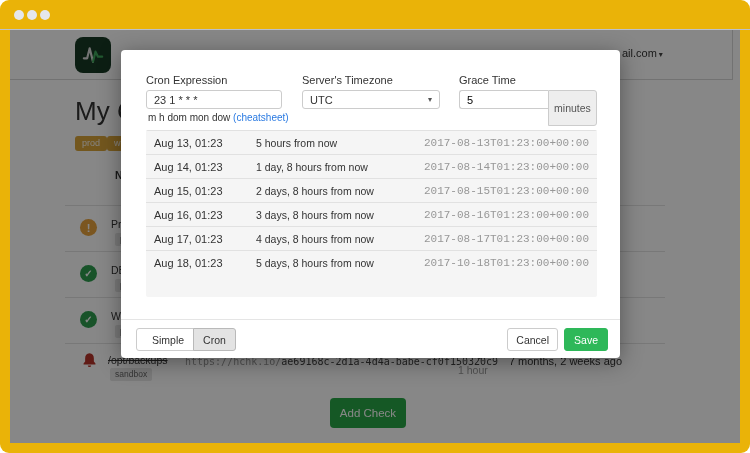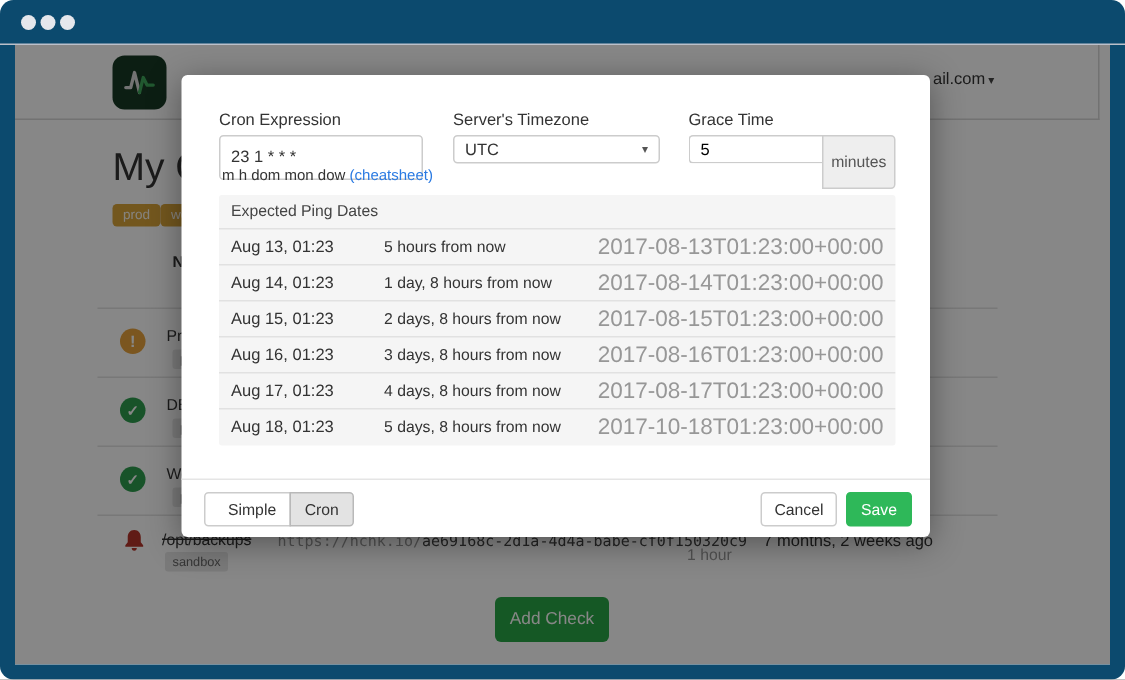--- a/index.html
+++ b/index.html
@@ -3,21 +3,21 @@
 <meta charset="utf-8">
 <style>
   :root{
     --accent-green:#2eb859; --brand-green-dark:#183a24; --warning-amber:#e8a33d;
     --danger-red:#b5342a; --link-blue:#2a7ae2; --badge-amber:#d9a43a; --ok-green:#2e9e4f;
   }
   *{margin:0;padding:0;box-sizing:border-box;}
   body{font-family:"Liberation Sans",sans-serif;background:#fff;width:750px;height:453px;overflow:hidden;}
   .mono{font-family:"DejaVu Sans Mono",monospace;}
 
-  .window{position:relative;width:750px;height:453px;background:#0c4a6e;border-radius:9px;overflow:hidden;}
+  .window{position:relative;width:750px;height:453px;background:#eab308;border-radius:9px;overflow:hidden;}
   .titlebar{position:absolute;left:0;top:0;width:750px;height:30px;display:flex;align-items:center;gap:3px;padding-left:14px;border-bottom:1px solid #bcc0ca;}
   .dot{width:10px;height:10px;border-radius:50%;background:#e5e7ec;}
 
   .stage{position:absolute;left:10px;top:30px;width:730px;height:413px;background:#fff;overflow:hidden;}
 
   
   .navbar{position:absolute;left:0;top:0;width:723px;height:50px;background:#fff;border-bottom:1px solid #d8d8d8;border-right:1px solid #d8d8d8;}
   .logo{position:absolute;left:65px;top:7px;width:36px;height:36px;border-radius:8px;background:var(--brand-green-dark);display:flex;align-items:center;justify-content:center;}
   .account{position:absolute;left:612px;top:17px;font-size:11px;color:#333;white-space:nowrap;}
   .account .caret{font-size:8px;color:#444;margin-left:2px;}
@@ -37,34 +37,34 @@
   .period{position:absolute;left:448px;top:317px;font-size:10.5px;color:#333;white-space:nowrap;}
   .gracev{position:absolute;left:448px;top:334px;font-size:10.5px;color:#999;white-space:nowrap;}
   .lastping{position:absolute;left:490px;top:325px;width:122px;text-align:right;font-size:11px;color:#333;white-space:nowrap;}
   .add-check{position:absolute;left:320px;top:368px;width:76px;height:30px;background:#29a746;border:none;border-radius:4px;color:#fff;font-size:11.5px;font-family:"Liberation Sans",sans-serif;}
 
   .overlay{position:absolute;left:0;top:0;width:730px;height:413px;background:rgba(0,0,0,0.47);}
 
   
   .modal{position:absolute;left:121px;top:50px;width:499px;height:308px;background:#fff;border-radius:4px;box-shadow:0 4px 22px rgba(0,0,0,.38);font-size:11px;color:#333;}
   .field-label{position:absolute;top:24px;font-size:11px;color:#333;white-space:nowrap;}
-  .tinput{position:absolute;top:40px;height:30px;border:1px solid #ccc;border-radius:3px;font-size:11px;color:#333;padding:0 7px;font-family:"Liberation Sans",sans-serif;background:#fff;}
+  .tinput{position:absolute;top:40px;height:19px;border:1px solid #ccc;border-radius:3px;font-size:11px;color:#333;padding:0 7px;font-family:"Liberation Sans",sans-serif;background:#fff;}
   .selectbox{position:absolute;left:181px;top:40px;width:138px;height:19px;border:1px solid #ccc;border-radius:3px;display:flex;align-items:center;padding:0 7px;background:#fff;}
   .selectbox .caret{margin-left:auto;font-size:8px;color:#555;}
   .grace-group{position:absolute;left:338px;top:40px;width:138px;height:19px;display:flex;}
   .grace-group input{width:89px;height:19px;border:1px solid #ccc;border-right:none;border-radius:3px 0 0 3px;font-size:11px;padding:0 7px;font-family:"Liberation Sans",sans-serif;}
   .addon{width:49px;height:36px;background:#eee;border:1px solid #ccc;border-radius:0 3px 3px 0;display:flex;align-items:center;justify-content:center;font-size:10.5px;color:#555;}
   .helper{position:absolute;left:27px;top:62px;font-size:10px;color:#333;white-space:nowrap;}
   .helper a{color:var(--link-blue);text-decoration:none;}
   .panel{position:absolute;left:25px;top:80px;width:451px;height:167px;background:#f5f5f5;border-radius:2px;overflow:hidden;}
   .panel-header{height:22px;display:flex;align-items:center;padding:0 8px;font-size:10.5px;color:#444;}
   .prow{height:24px;display:flex;align-items:center;padding:0 8px;border-top:1px solid #e1e1e1;gap:24px;}
   .pdate{width:78px;font-size:11px;color:#333;white-space:nowrap;}
   .prel{font-size:10.5px;color:#333;white-space:nowrap;}
-  .piso{margin-left:auto;font-family:Liberation Sans, sans-serif;font-size:15px;color:#979797;white-space:nowrap;}
+  .piso{margin-left:auto;font-family:Liberation Mono, monospace;font-size:11px;color:#979797;white-space:nowrap;}
   .mfooter{position:absolute;left:0;top:269px;width:499px;height:39px;border-top:1px solid #e5e5e5;}
   .seg{position:absolute;left:15px;top:8px;display:flex;}
   .seg button{height:23px;padding:0 9px;font-size:10.5px;color:#333;background:#fff;border:1px solid #ccc;font-family:"Liberation Sans",sans-serif;}
   .seg button:first-child{border-radius:3px 0 0 3px;padding-left:15px;}
   .seg button:last-child{border-radius:0 3px 3px 0;margin-left:-1px;background:#e3e3e3;border-color:#b9b9b9;}
   .btn-cancel{position:absolute;right:62px;top:8px;height:23px;padding:0 8px;font-size:10.5px;color:#333;background:#fff;border:1px solid #ccc;border-radius:3px;font-family:"Liberation Sans",sans-serif;}
   .btn-save{position:absolute;right:12px;top:8px;height:23px;padding:0 9px;font-size:10.5px;color:#fff;background:var(--accent-green);border:1px solid var(--accent-green);border-radius:3px;font-family:"Liberation Sans",sans-serif;}
 </style>
 </head>
 <body>
@@ -142,21 +142,20 @@
         <span>UTC</span>
         <span class="caret">▾</span>
       </div>
     <div class="grace-group">
       <input value="5" style="">
       <span class="addon">minutes</span>
     </div>
     <div class="helper"><span>m h dom mon dow </span><a href="#">(cheatsheet)</a></div>
 
     <div class="panel">
-      <div class="panel-header">Expected Ping Dates</div>
       <div>
   <div class="prow">
     <span class="pdate">Aug 13, 01:23</span>
     <span class="prel">5 hours from now</span>
     <span class="piso">2017-08-13T01:23:00+00:00</span>
   </div>
 
   <div class="prow">
     <span class="pdate">Aug 14, 01:23</span>
     <span class="prel">1 day, 8 hours from now</span>

